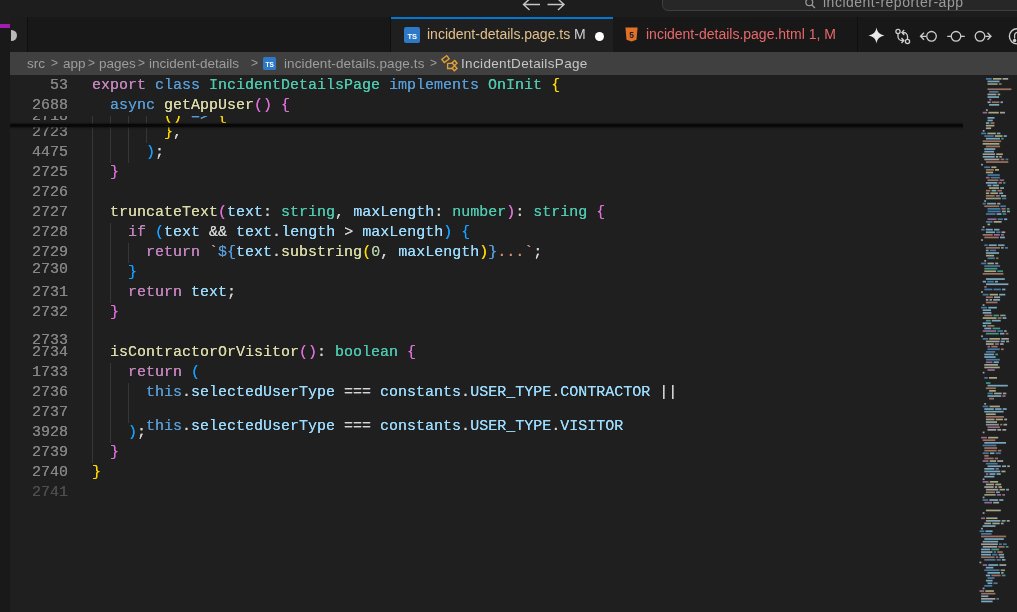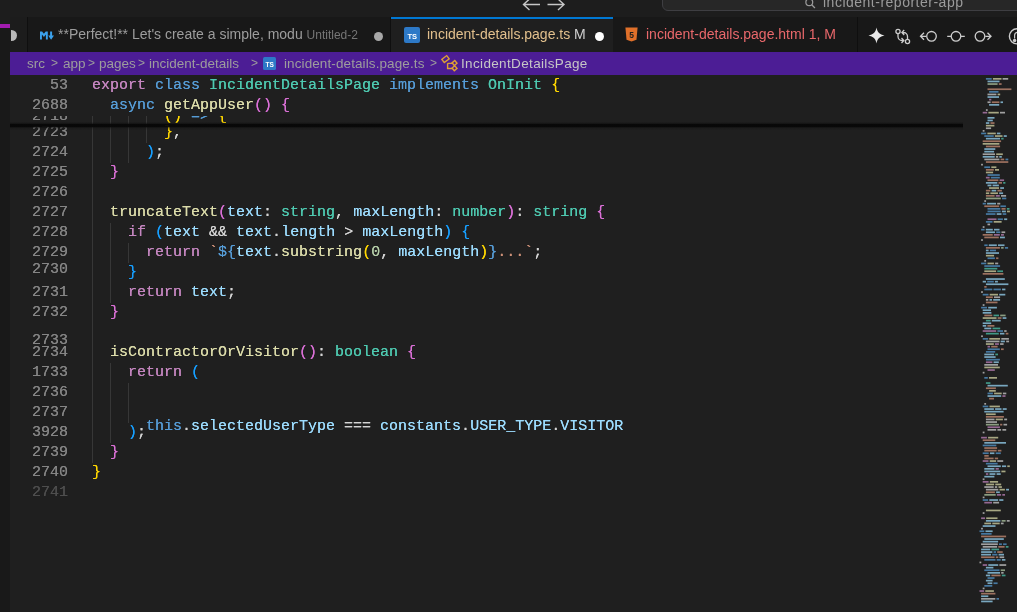--- a/index.html
+++ b/index.html
@@ -27,21 +27,21 @@
 .bluetop { position:absolute; left:381px; top:0; width:222px; height:2px; background:#0078d4; z-index:3; }
 .t3 { left:604px; width:243px; }
 .tabtext { position:absolute; top:0; height:35px; line-height:35px; font-size:14px; white-space:pre; }
 .dot { position:absolute; border-radius:50%; width:9px; height:9px; top:15px; }
 
 
 .eaicons { position:absolute; top:0; left:0; }
 
 
 .breadcrumb { position:absolute; left:10px; top:52px; width:1007px; height:23px;
-  background:#4c1d95; color:#9d9d9d; font-size:13.5px; }
+  background:#404040; color:#9d9d9d; font-size:13.5px; }
 .bci { position:absolute; top:0; height:23px; line-height:23px; white-space:pre; }
 .bcc { position:absolute; top:0; height:23px; line-height:23px; color:#9d9d9d; font-size:12px; }
 
 
 .editor { position:absolute; left:10px; top:75px; width:967px; height:537px; background:#1f1f1f; }
 .mono, .cl, .ln, .srow { font-family:"Liberation Mono",monospace; font-size:15px; text-shadow:0 0 0.45px currentColor; }
 .cl { position:absolute; left:82px; height:20px; line-height:20px; white-space:pre; color:#cccccc; z-index:1; }
 .ln { position:absolute; left:0px; width:58px; text-align:right; height:20px; line-height:20px; color:#858585; z-index:1; }
 .ln.dim { color:#4e4e4e; }
 .ig { position:absolute; width:1px; height:20px; background:#373737; z-index:1; }
@@ -78,30 +78,20 @@
         </svg>
         <span style="position:absolute;left:160px;top:5px;font-size:14px;letter-spacing:0.5px;color:#9b9b9b">incident-reporter-app</span>
     </div>
   </div>
 
   <div class="tabbar">
     <div class="fragtab">
         <div class="halfdot"></div>
       </div>
     <div class="tabsep" style="left:17px"></div>
-    <div class="tab t1">
-      <svg style="position:absolute;left:12px;top:14px" width="14" height="9" viewBox="0 0 14 9">
-        <g fill="#3ba2ee">
-            <path d="M0 8.5 V0.5 h2.1 l1.8 2.3 L5.7 0.5 H7.8 V8.5 H5.9 V3.6 L3.9 6 1.9 3.6 V8.5 z"></path>
-            <path d="M10.1 0.5 h2 v3.9 h1.9 L11.1 8.8 8.2 4.4 h1.9 z"></path>
-          </g>
-      </svg>
-      <span class="tabtext" style="left:30px;color:#9d9d9d">**Perfect!** Let's create a simple, modu <span style="font-size:12px;color:#767676">Untitled-2</span></span>
-      <div class="dot" style="left:346px;background:#a8a8a8"></div>
-    </div>
     <div class="tabsep" style="left:380px"></div>
     <div class="bluetop"></div>
     <div class="tab t2">
       <svg style="position:absolute;left:13px;top:10px" width="16" height="16" viewBox="0 0 16 16">
         <rect width="16" height="16" rx="2" fill="#2d79c7"></rect>
         <text x="8.3" y="12" font-family="Liberation Sans" font-size="7.5" font-weight="bold" fill="#fff" text-anchor="middle">TS</text>
       </svg>
       <span class="tabtext" style="left:36px;color:#e2c08d">incident-details.page.ts <span style="color:#cfcfcf">M</span></span>
       <div class="dot" style="left:204px;background:#ffffff"></div>
     </div>
@@ -168,21 +158,21 @@
         <div class="ig" style="top:107px;left:100px"></div>
         <div class="ig" style="top:107px;left:118px"></div>
         <div class="ig" style="top:107px;left:136px"></div>
         <div class="cl" style="top:107px">&nbsp;&nbsp;&nbsp;&nbsp;&nbsp;&nbsp;&nbsp;&nbsp;<span class="g1">()</span>&nbsp;<span class="b">=&gt;</span>&nbsp;<span class="g1">{</span></div>
         <div class="ln" style="top:123px">2723</div>
         <div class="ig" style="top:123px;left:82px"></div>
         <div class="ig" style="top:123px;left:100px"></div>
         <div class="ig" style="top:123px;left:118px"></div>
         <div class="ig" style="top:123px;left:136px"></div>
         <div class="cl" style="top:123px">&nbsp;&nbsp;&nbsp;&nbsp;&nbsp;&nbsp;&nbsp;&nbsp;<span class="g1">}</span><span class="w">,</span></div>
-        <div class="ln" style="top:143px">2724</div>
+        <div class="ln" style="top:143px">4475</div>
         <div class="ig" style="top:143px;left:82px"></div>
         <div class="ig" style="top:143px;left:100px"></div>
         <div class="ig" style="top:143px;left:118px"></div>
         <div class="cl" style="top:143px">&nbsp;&nbsp;&nbsp;&nbsp;&nbsp;&nbsp;<span class="g3">)</span><span class="w">;</span></div>
         <div class="ln" style="top:163px">2725</div>
         <div class="ig" style="top:163px;left:82px"></div>
         <div class="cl" style="top:163px">&nbsp;&nbsp;<span class="g2">}</span></div>
         <div class="ln" style="top:183px">2726</div>
         <div class="ig" style="top:183px;left:82px"></div>
         <div class="ln" style="top:203px">2727</div>
@@ -214,20 +204,21 @@
         <div class="ig" style="top:343px;left:82px"></div>
         <div class="cl" style="top:343px">&nbsp;&nbsp;<span class="f">isContractorOrVisitor</span><span class="g2">()</span><span class="w">:</span><span class="t">&nbsp;boolean</span>&nbsp;<span class="g2">{</span></div>
         <div class="ln" style="top:363px">1733</div>
         <div class="ig" style="top:363px;left:82px"></div>
         <div class="ig" style="top:363px;left:100px"></div>
         <div class="cl" style="top:363px">&nbsp;&nbsp;&nbsp;&nbsp;<span class="k">return</span>&nbsp;<span class="g3">(</span></div>
         <div class="ln" style="top:383px">2736</div>
         <div class="ig" style="top:383px;left:82px"></div>
         <div class="ig" style="top:383px;left:100px"></div>
         <div class="ig" style="top:383px;left:118px"></div>
+        <div class="cl" style="top:383px">&nbsp;&nbsp;&nbsp;&nbsp;&nbsp;&nbsp;<span class="b">this</span><span class="w">.</span><span class="v">selectedUserType</span><span class="w">&nbsp;===&nbsp;</span><span class="v">constants</span><span class="w">.</span><span class="v">USER_TYPE</span><span class="w">.</span><span class="v">CONTRACTOR</span><span class="w">&nbsp;||</span></div>
         <div class="ln" style="top:403px">2737</div>
         <div class="ig" style="top:403px;left:82px"></div>
         <div class="ig" style="top:403px;left:100px"></div>
         <div class="ig" style="top:403px;left:118px"></div>
         <div class="cl" style="top:417px">&nbsp;&nbsp;&nbsp;&nbsp;&nbsp;&nbsp;<span class="b">this</span><span class="w">.</span><span class="v">selectedUserType</span><span class="w">&nbsp;===&nbsp;</span><span class="v">constants</span><span class="w">.</span><span class="v">USER_TYPE</span><span class="w">.</span><span class="v">VISITOR</span></div>
         <div class="ln" style="top:423px">3928</div>
         <div class="ig" style="top:423px;left:82px"></div>
         <div class="ig" style="top:423px;left:100px"></div>
         <div class="cl" style="top:423px">&nbsp;&nbsp;&nbsp;&nbsp;<span class="g3">)</span><span class="w">;</span></div>
         <div class="ln" style="top:443px">2739</div>

